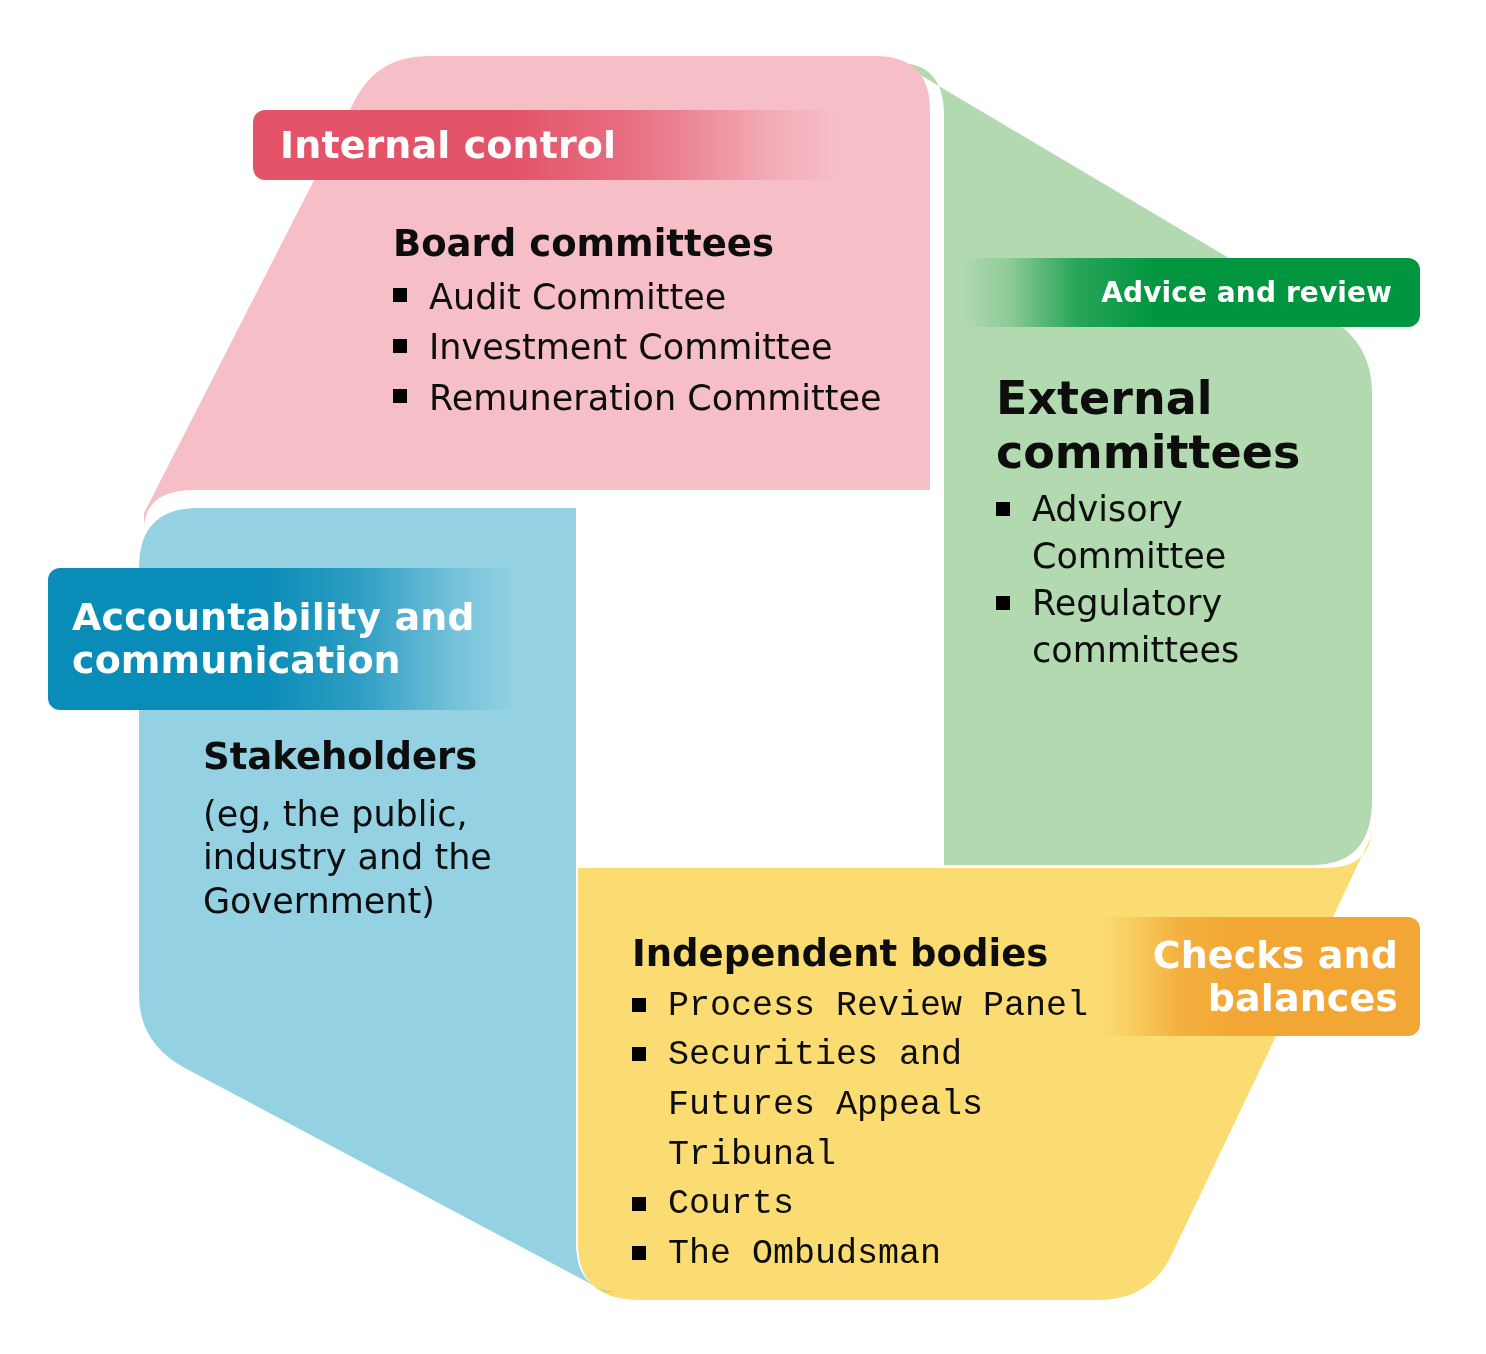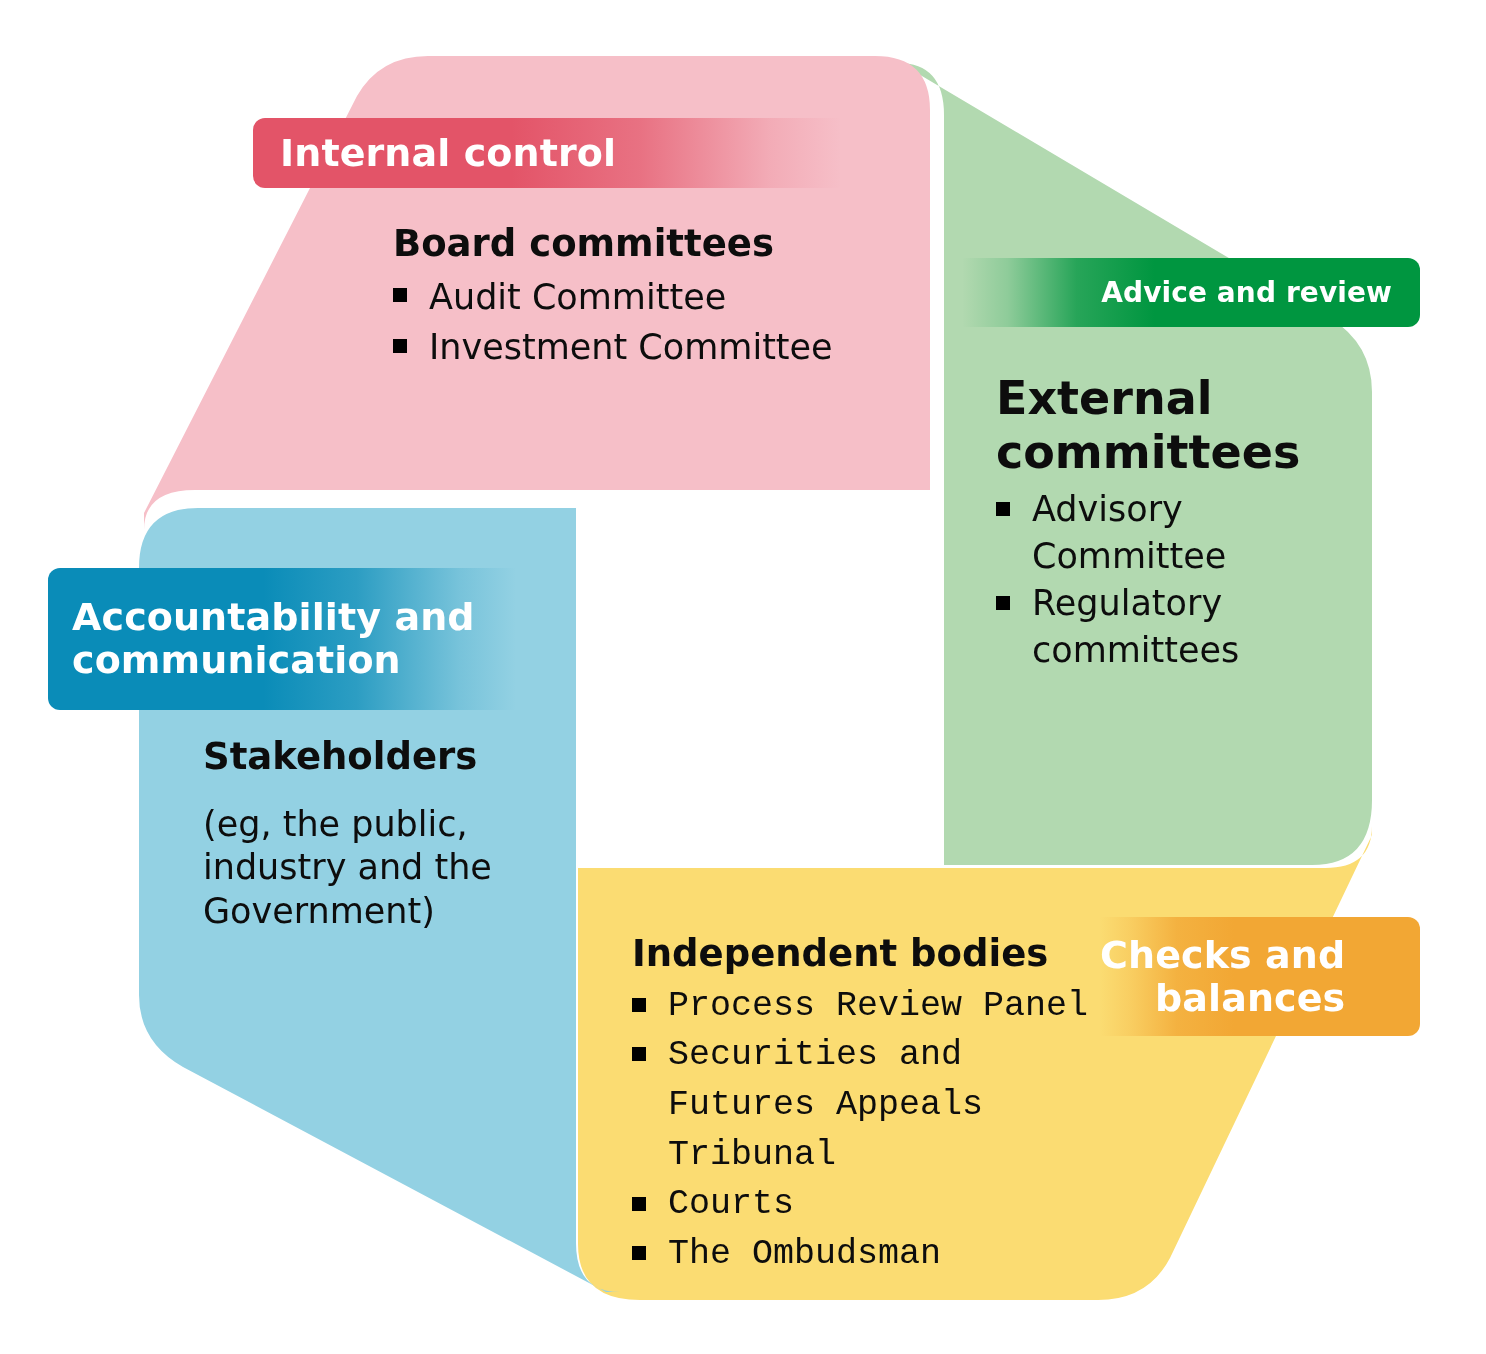--- a/index.html
+++ b/index.html
@@ -30,21 +30,21 @@
     color: #ffffff;
     font-weight: bold;
     letter-spacing: 0.1px;
     display: flex;
     align-items: center;
     box-sizing: border-box;
   }
 
   .ribbon-red {
     left: 253px;
-    top: 118px;
+    top: 110px;
     width: 588px;
     height: 70px;
     font-size: 38px;
     padding-left: 27px;
     border-radius: 12px 0 0 12px;
     background: linear-gradient(to right, #e35468 0%, #e35468 44%, rgba(227,84,104,0.72) 66%, rgba(227,84,104,0.18) 88%, rgba(227,84,104,0.0) 100%);
   }
 
   .ribbon-green {
     left: 962px;
@@ -70,20 +70,21 @@
   }
   .ribbon-blue .ribbon-text { line-height: 1.12; }
 
   .ribbon-orange {
     left: 1100px;
     top: 917px;
     width: 320px;
     height: 119px;
     font-size: 38px;
     padding-right: 22px;
+    justify-content: flex-end;
     text-align: right;
     border-radius: 0 12px 12px 0;
     background: linear-gradient(to right, rgba(242,167,52,0.0) 0%, rgba(242,167,52,0.25) 9%, rgba(242,167,52,0.8) 24%, #f2a734 42%, #f2a734 100%);
   }
   .ribbon-orange .ribbon-text { line-height: 1.12; }
 
   
   .block {
     position: absolute;
     color: #0d0d0d;
@@ -117,21 +118,21 @@
     margin: 4px 0 8px 0;
     font-size: 35px;
     line-height: 1.25;
   }
 
   #board-committees { left: 393px; top: 222px; width: 500px; }
   #external-committees { left: 996px; top: 371px; width: 268px; }
   #external-committees h3 { font-size: 46px; }
   #external-committees li { font-size: 35px; line-height: 1.35; }
   #stakeholders { left: 203px; top: 735px; width: 330px; }
-  #stakeholders h3 { font-size: 37px; margin-bottom: 24px; }
+  #stakeholders h3 { font-size: 37px; margin-bottom: 14px; }
   #independent-bodies { left: 632px; top: 932px; width: 470px; }
   #independent-bodies li { line-height: 1.42; font-family: Liberation Mono, monospace; }
 </style>
 </head>
 <body>
 
 <div id="stage">
 
   <svg id="shapes" viewBox="0 0 1486 1354" width="1486" height="1354" xmlns="http://www.w3.org/2000/svg">
     <defs>
@@ -201,20 +202,21 @@
       <span>Checks and</span><br>
       <span>balances</span>
     </span>
   </div>
 
   <div class="block" id="board-committees">
     <h3>Board committees</h3>
     <ul>
       <li><span class="bullet"></span><span>Audit Committee</span></li>
       <li><span class="bullet"></span><span>Investment Committee</span></li>
+      <li><span class="bullet"></span><span>Remuneration Committee</span></li>
     </ul>
   </div>
 
   <div class="block" id="external-committees">
     <h3>External committees</h3>
     <ul>
       <li><span class="bullet"></span><span>Advisory Committee</span></li>
       <li><span class="bullet"></span><span>Regulatory committees</span></li>
     </ul>
   </div>

